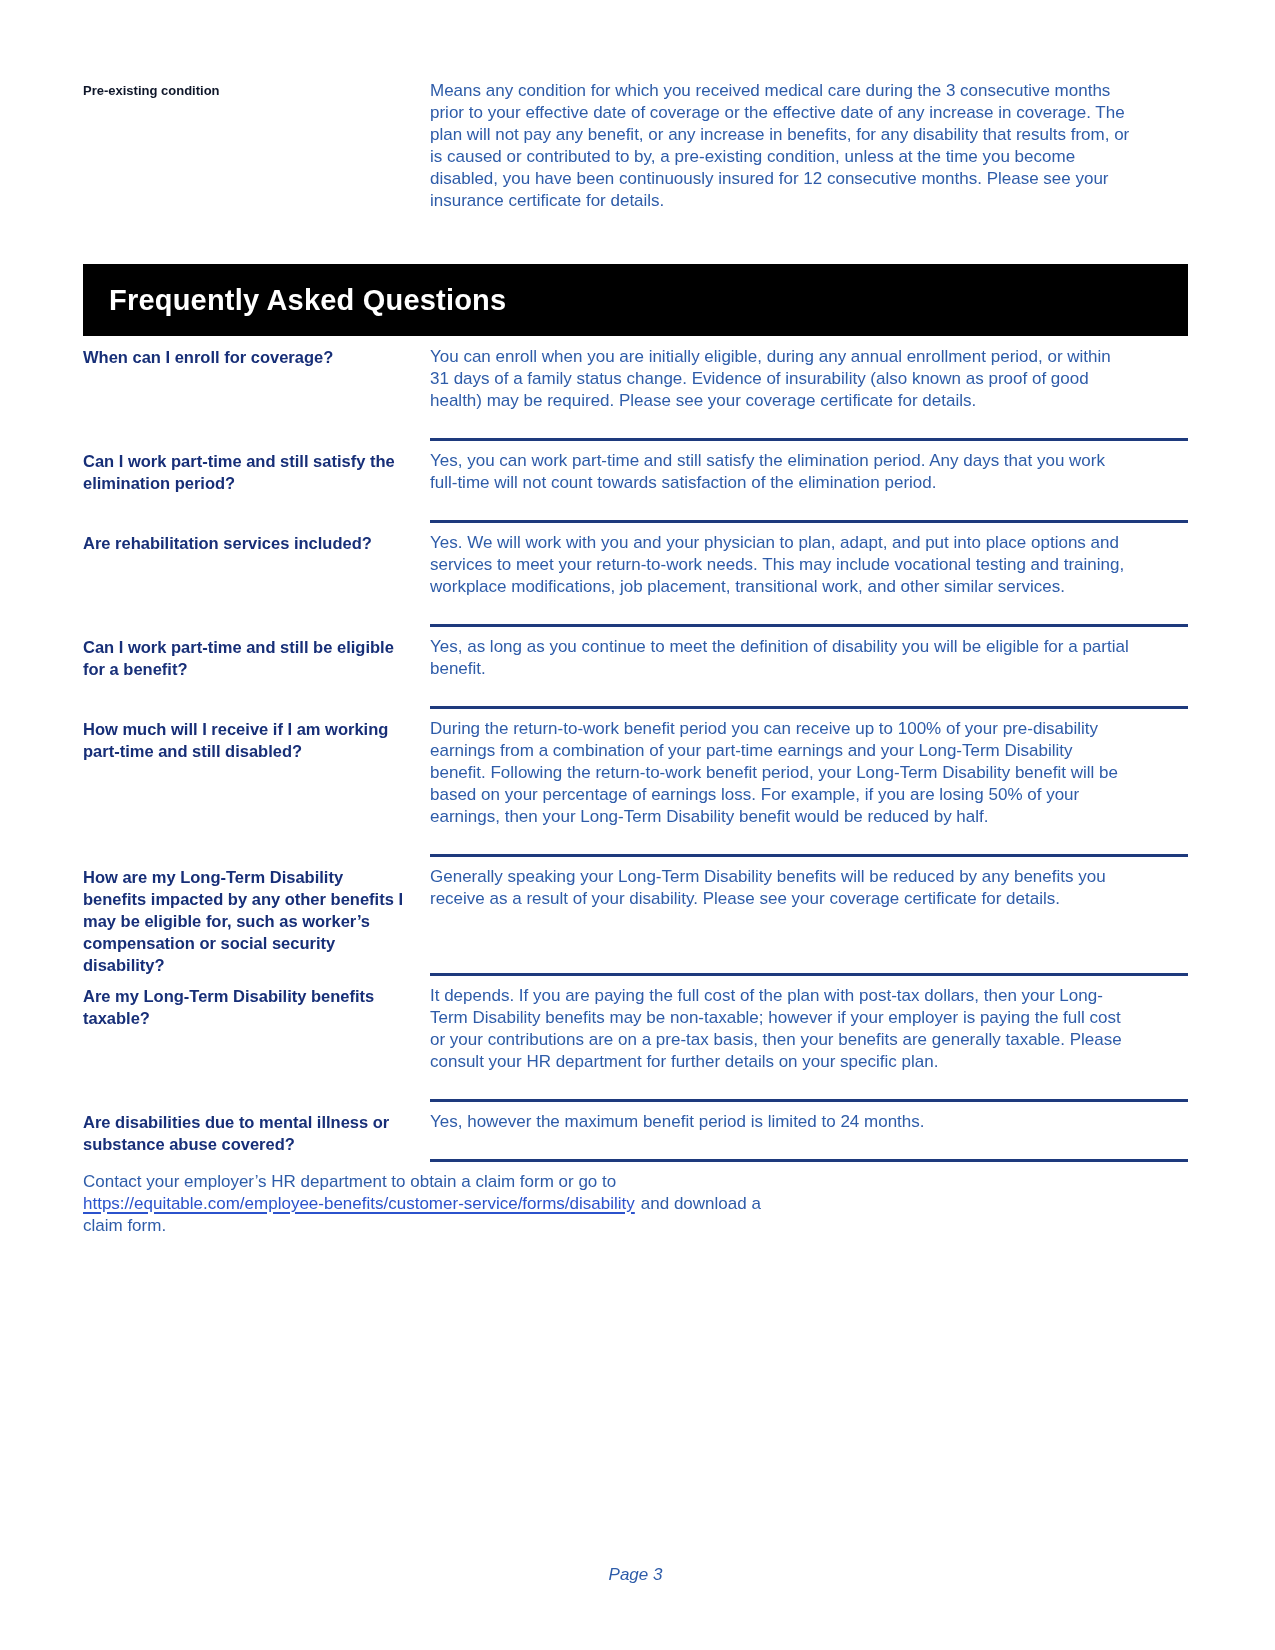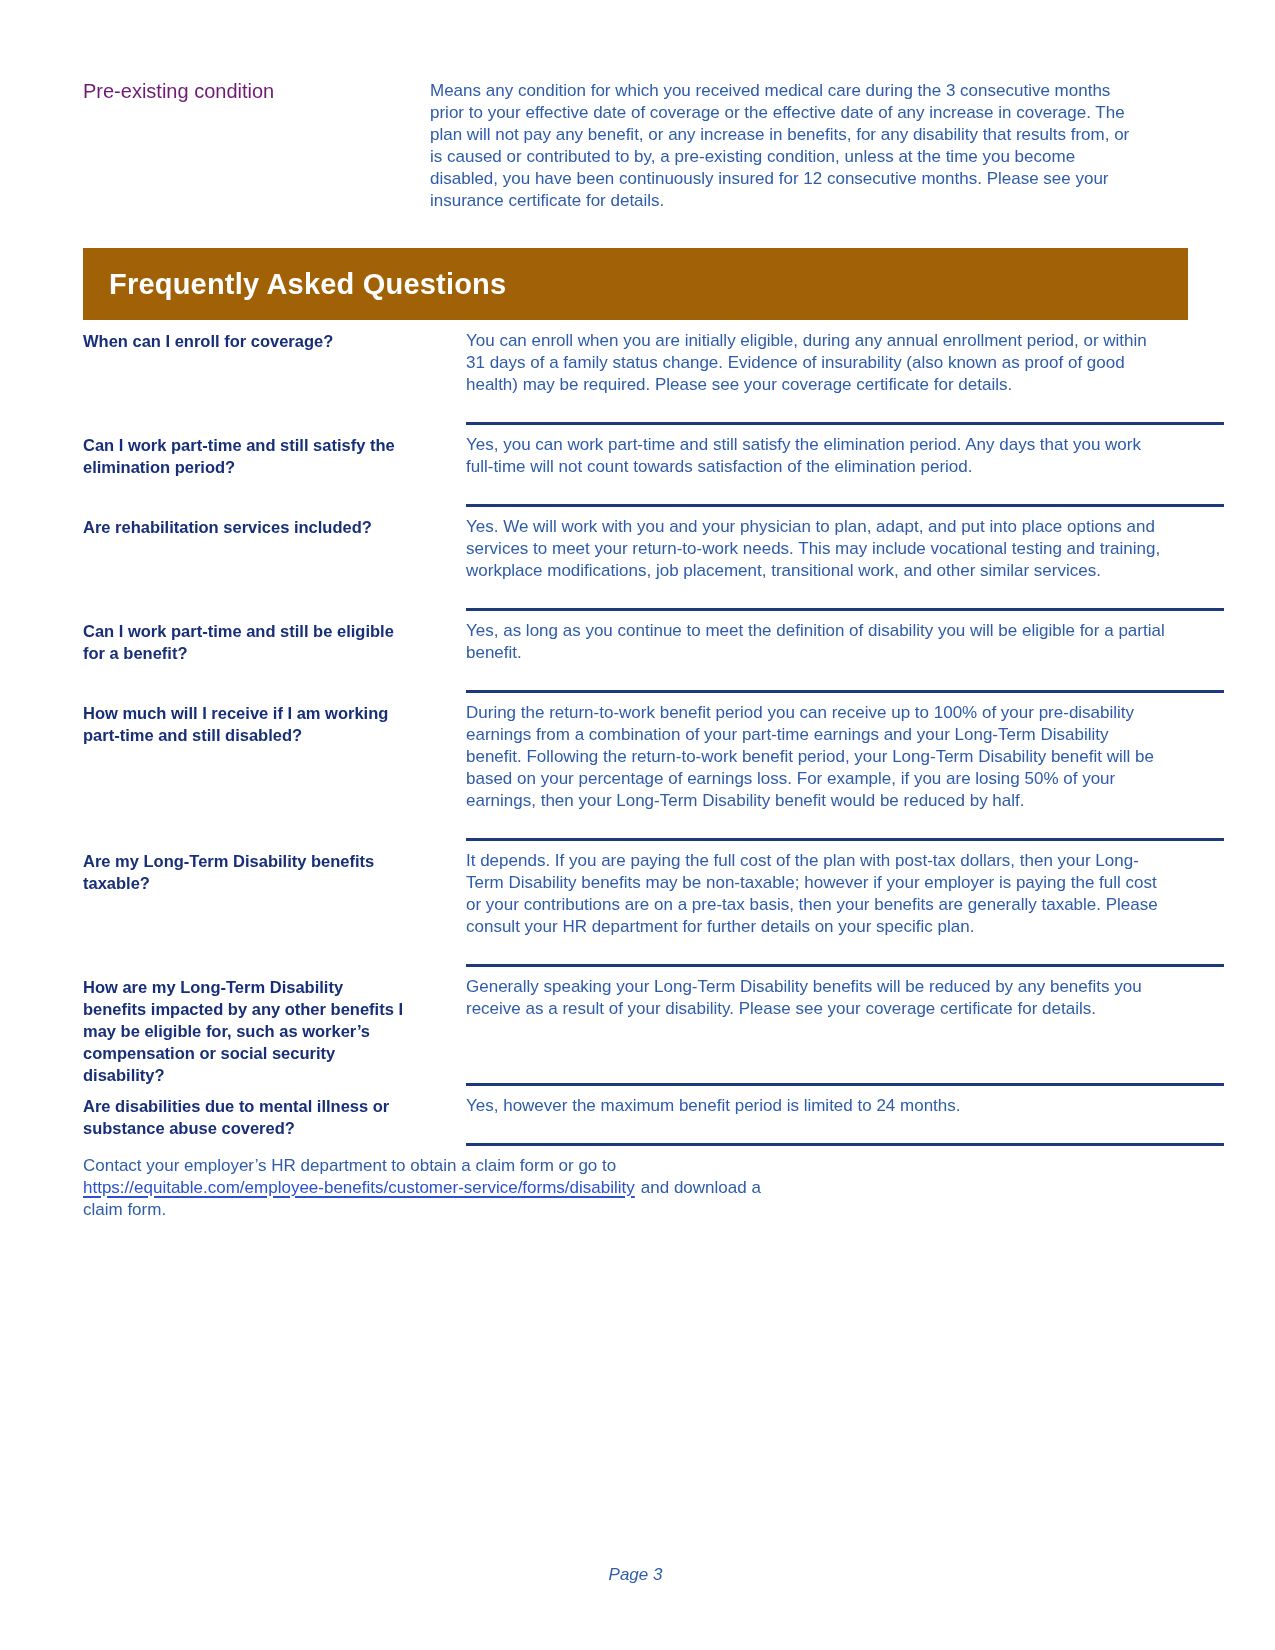--- a/index.html
+++ b/index.html
@@ -21,61 +21,60 @@
   .def-row{
     display:flex;
     align-items:flex-start;
     margin-top:80px;
   }
   .term-col{
     width:347px;
     flex:0 0 347px;
     padding-right:20px;
     box-sizing:border-box;
-    font-size:20px;
-    font-weight:400;
-    color:#701a75;
+    font-size:13px;
+    font-weight:700;
+    color:#0f172a;
     line-height:22px;
   }
   .def-col{
     width:758px;
     flex:0 0 758px;
     box-sizing:border-box;
   }
   .def-text, .answer-text{
     max-width:700px;
     font-size:17px;
     line-height:22px;
     color:#2e5ca9;
   }
   
   .banner{
-    margin-top:36px;
+    margin-top:52px;
     height:72px;
-    background:#a16207;
+    background:#000000;
     display:flex;
     align-items:center;
     padding-left:26px;
     box-sizing:border-box;
   }
   .banner-title{
     color:#ffffff;
     font-size:29px;
     font-weight:600;
     letter-spacing:0.2px;
   }
   
   .faq{
     margin-top:10px;
   }
   .faq-row{
     display:flex;
     align-items:stretch;
     margin-bottom:9px;
-    gap:36px;
   }
   .q-col{
     width:347px;
     flex:0 0 347px;
     padding-right:20px;
     box-sizing:border-box;
     font-size:16.5px;
     font-weight:700;
     color:#172f78;
     line-height:22px;
@@ -157,30 +156,30 @@
     </div>
 
     <div class="faq-row">
       <div class="q-col">How much will I receive if I am working part-time and still disabled?</div>
       <div class="a-col">
         <div class="answer-text">During the return-to-work benefit period you can receive up to 100% of your pre-disability earnings from a combination of your part-time earnings and your Long-Term Disability benefit. Following the return-to-work benefit period, your Long-Term Disability benefit will be based on your percentage of earnings loss. For example, if you are losing 50% of your earnings, then your Long-Term Disability benefit would be reduced by half.</div>
       </div>
     </div>
 
     <div class="faq-row">
-      <div class="q-col">Are my Long-Term Disability benefits taxable?</div>
+      <div class="q-col">How are my Long-Term Disability benefits impacted by any other benefits I may be eligible for, such as worker’s compensation or social security disability?</div>
       <div class="a-col">
-        <div class="answer-text">It depends. If you are paying the full cost of the plan with post-tax dollars, then your Long-Term Disability benefits may be non-taxable; however if your employer is paying the full cost or your contributions are on a pre-tax basis, then your benefits are generally taxable. Please consult your HR department for further details on your specific plan.</div>
+        <div class="answer-text">Generally speaking your Long-Term Disability benefits will be reduced by any benefits you receive as a result of your disability. Please see your coverage certificate for details.</div>
       </div>
     </div>
 
     <div class="faq-row">
-      <div class="q-col">How are my Long-Term Disability benefits impacted by any other benefits I may be eligible for, such as worker’s compensation or social security disability?</div>
+      <div class="q-col">Are my Long-Term Disability benefits taxable?</div>
       <div class="a-col">
-        <div class="answer-text">Generally speaking your Long-Term Disability benefits will be reduced by any benefits you receive as a result of your disability. Please see your coverage certificate for details.</div>
+        <div class="answer-text">It depends. If you are paying the full cost of the plan with post-tax dollars, then your Long-Term Disability benefits may be non-taxable; however if your employer is paying the full cost or your contributions are on a pre-tax basis, then your benefits are generally taxable. Please consult your HR department for further details on your specific plan.</div>
       </div>
     </div>
 
     <div class="faq-row">
       <div class="q-col">Are disabilities due to mental illness or substance abuse covered?</div>
       <div class="a-col">
         <div class="answer-text">Yes, however the maximum benefit period is limited to 24 months.</div>
       </div>
     </div>
 

